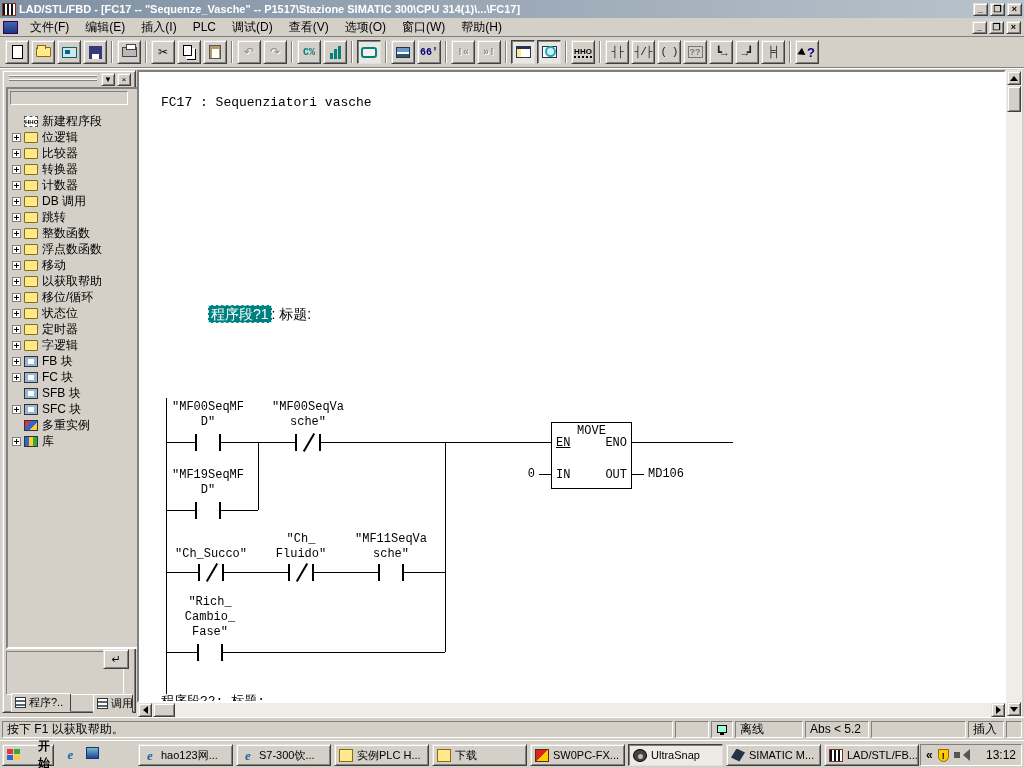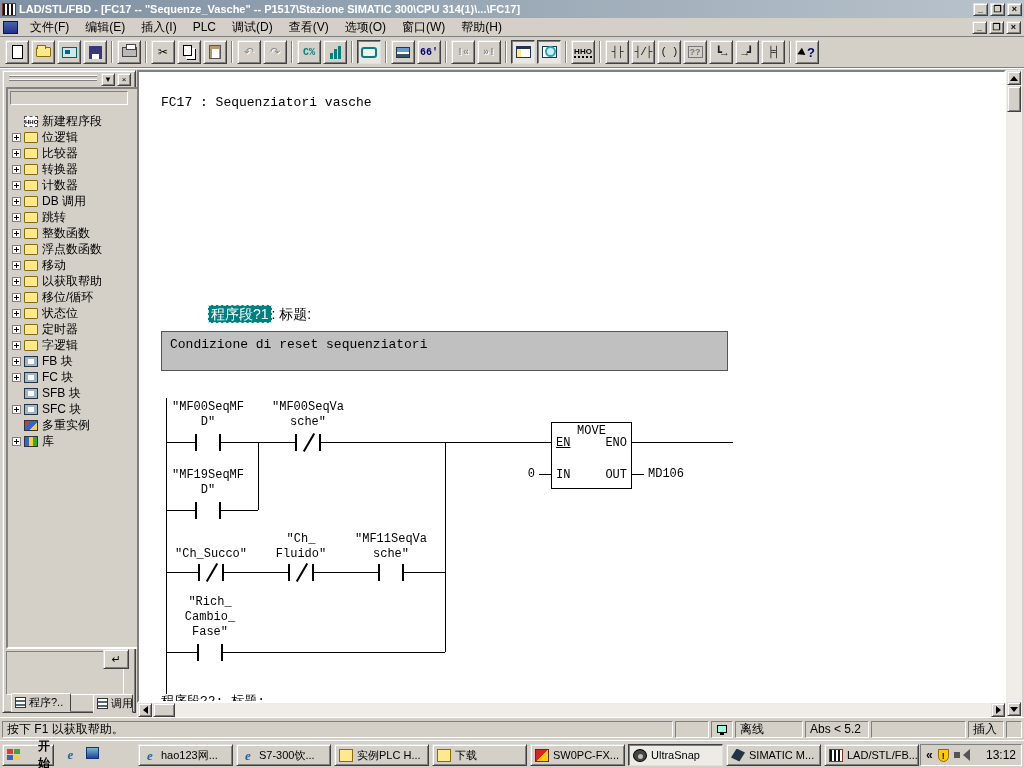--- a/index.html
+++ b/index.html
@@ -417,23 +417,20 @@
 </div>
 
 <div id="editor" class="mono">
   <div id="fcheader">FC17 : Sequenziatori vasche</div>
 
 
   <div id="netline" style="font-family:'Liberation Sans',sans-serif;">
     <span id="netsel">程序段?1</span><span>: 标题:</span>
   </div>
 
-  <div class="graybox" id="commentbox">
-    <div id="commenttext">Condizione di reset sequenziatori</div>
-  </div>
 
   <div id="ladder">
 
     <div class="vl" style="left:27px; top:6px; height:296px;"></div>
     <div class="hl" style="left:27px; top:50px; width:385px;"></div>
     <div class="vl" style="left:119px; top:50px; height:68px;"></div>
     <div class="hl" style="left:27px; top:118px; width:92px;"></div>
     <div class="vl" style="left:306px; top:50px; height:210px;"></div>
     <div class="hl" style="left:27px; top:180px; width:279px;"></div>
     <div class="hl" style="left:27px; top:260px; width:279px;"></div>

